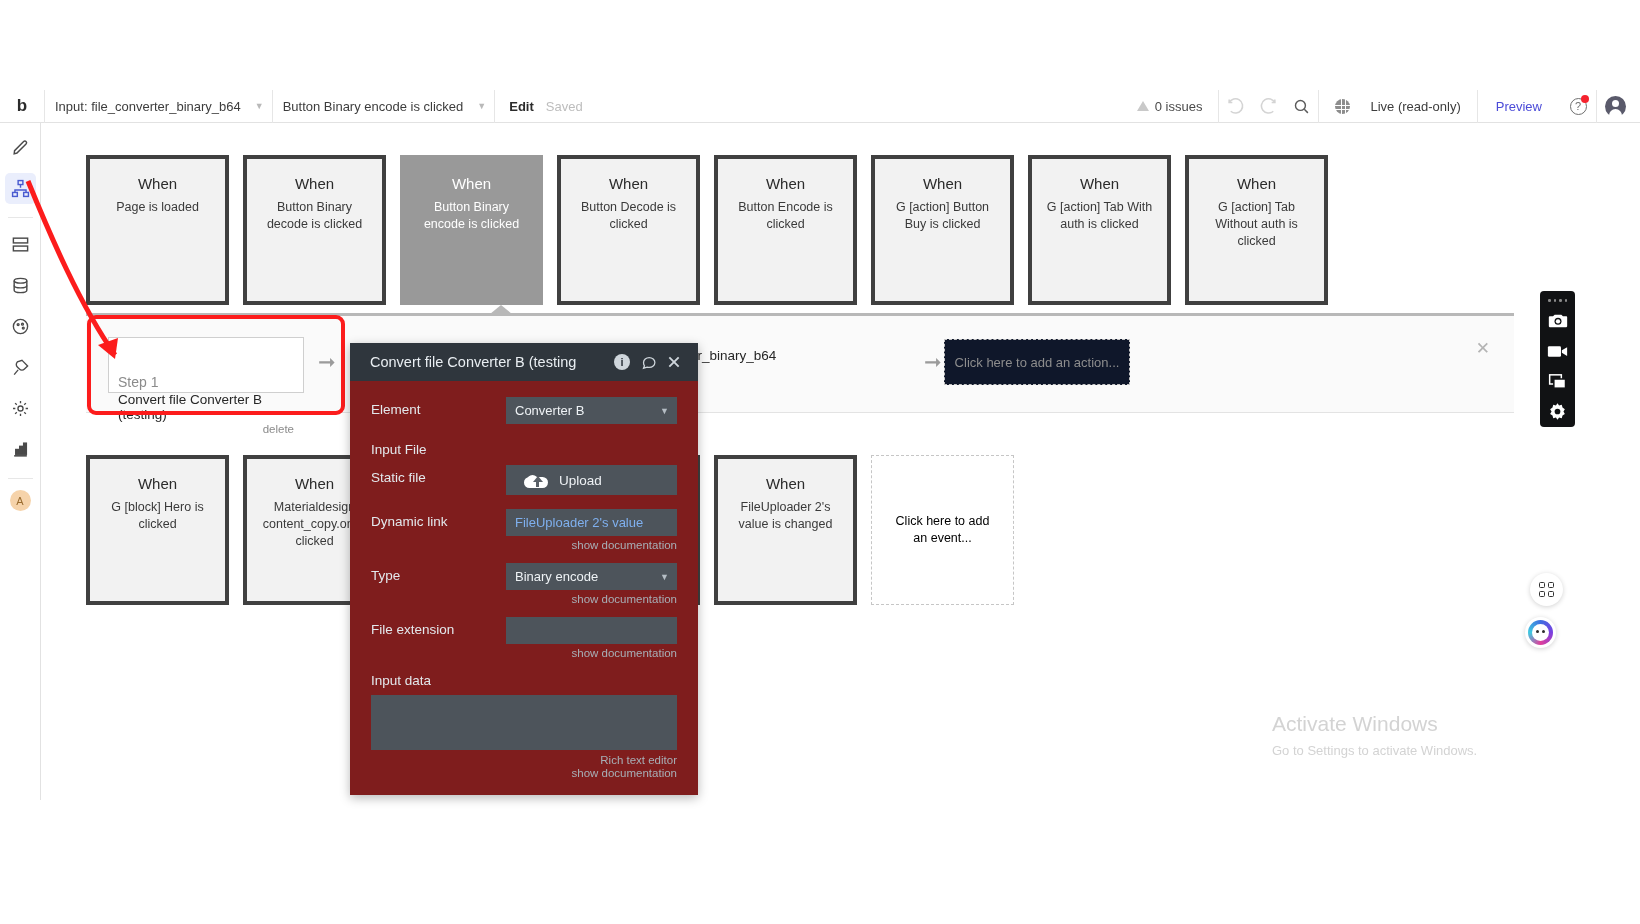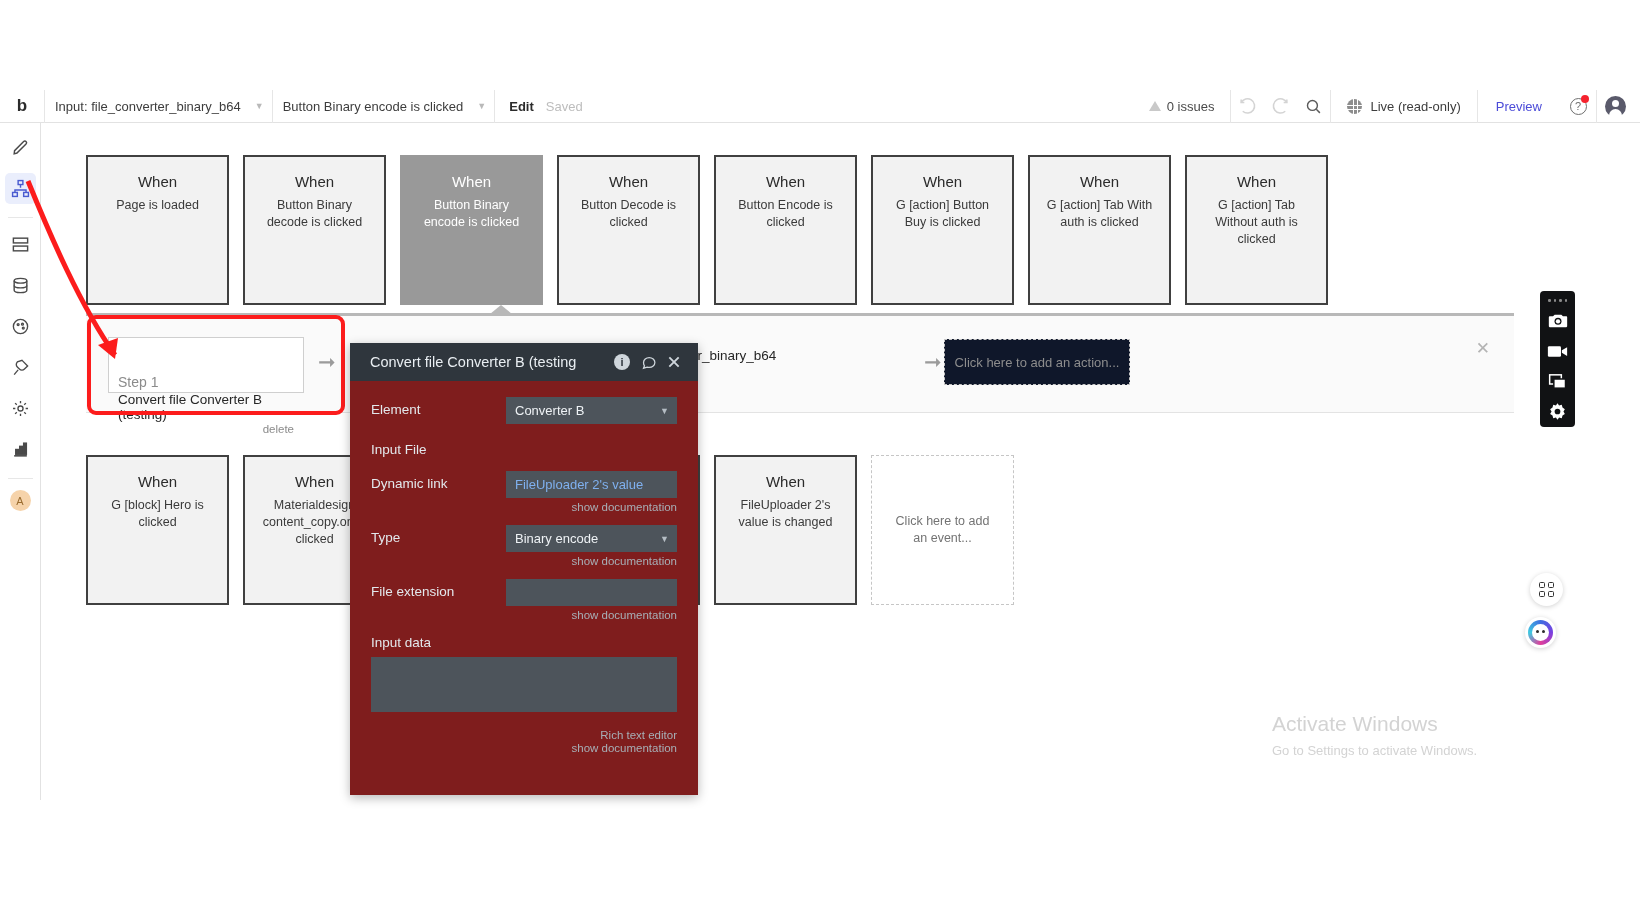--- a/index.html
+++ b/index.html
@@ -32,21 +32,21 @@
   .tb-edit { font-size: 13px; font-weight: bold; color: #2b2b2b; padding: 0 12px 0 14px; }
   .tb-saved { font-size: 13px; color: #bdbdbd; }
   .tb-right { margin-left: auto; display: flex; align-items: center; height: 33px; }
   .tb-issues {
     display: flex; align-items: center; gap: 6px; font-size: 13px; color: #4a4a4a;
     padding: 0 16px;
   }
   .warn-tri { width: 0; height: 0; border-left: 6px solid transparent; border-right: 6px solid transparent;
               border-bottom: 10px solid #c9c9c9; position: relative; }
   .tb-icbtn { width: 33px; height: 33px; display: flex; align-items: center; justify-content: center; }
-  .tb-live { display: flex; align-items: center; gap: 8px; padding: 0 16px; font-size: 13px; color: #3d3d3d; }
+  .tb-live { display: flex; align-items: center; gap: 20px; padding: 0 16px; font-size: 13px; color: #3d3d3d; }
   .globe { width: 15px; height: 15px; border-radius: 50%; background: #8d8d8d; position: relative; }
   .globe:before { content:""; position:absolute; left:6px; top:0; width:3px; height:15px;
                   border-left:1px solid #fff; border-right:1px solid #fff; }
   .globe:after { content:""; position:absolute; left:0; top:6px; width:15px; height:3px;
                  border-top:1px solid #fff; border-bottom:1px solid #fff; }
   .tb-preview { font-size: 13px; color: #4b4bd8; padding: 0 18px; }
   .help-wrap { position: relative; width: 36px; height: 33px; display:flex; align-items:center; justify-content:center; }
   .help-circ { width: 17px; height: 17px; border: 1.6px solid #6f6f6f; border-radius: 50%;
                font-size: 11px; color:#6f6f6f; display:flex; align-items:center; justify-content:center; }
   .help-dot { position: absolute; right: 7px; top: 5px; width: 8px; height: 8px; border-radius: 50%; background: #f5232e; }
@@ -69,32 +69,32 @@
   .rail-expand { position: absolute; left: 42px; top: 337px; width: 11px; height: 11px; }
 
   
   .canvas { position: absolute; left: 41px; top: 123px; width: 1599px; height: 677px; background: #fff; overflow: hidden; }
 
   .event-row { position: absolute; display: flex; gap: 14px; }
   .row1 { left: 45px; top: 32px; }
   .row2 { left: 45px; top: 332px; }
 
   .event-card {
-    width: 143px; height: 150px; background: #f2f2f2; border: 2px solid #404040;
+    width: 143px; height: 150px; background: #f2f2f2; border: 4px solid #404040;
     padding: 16px 12px 0; text-align: center;
   }
   .event-card.selected { background: #999999; border-color: #999999; }
   .event-card .when { font-size: 15px; color: #2b2b2b; margin-bottom: 7px; }
   .event-card .desc { font-size: 12.5px; color: #3a3a3a; line-height: 1.35; }
   .event-card.selected .when, .event-card.selected .desc { color: #ffffff; }
   .event-card.addnew {
     background: #fff; border: 1px dashed #c6c6c6;
     display: flex; align-items: center; justify-content: center; padding: 0 22px;
   }
-  .event-card.addnew .desc { color: #737373; font-size: 12.5px; text-align: center; }
+  .event-card.addnew .desc { color: #000000; font-size: 12.5px; text-align: center; }
 
   .tri-pointer {
     position: absolute; left: 449px; top: 182px;
     width: 0; height: 0; border-left: 11px solid transparent; border-right: 11px solid transparent;
     border-bottom: 9px solid #b8b8b8;
   }
 
   
   .action-strip {
     position: absolute; left: 45px; top: 190px; width: 1428px; height: 100px;
@@ -159,21 +159,21 @@
   .cloud-b { position: absolute; left:0; bottom:0; width: 24px; height: 11px; background: #fff; border-radius: 7px; }
   .cloud-c1 { position: absolute; left: 3px; top: 3px; width: 11px; height: 11px; border-radius: 50%; background:#fff; }
   .cloud-c2 { position: absolute; left: 12px; top: 5px; width: 9px; height: 9px; border-radius: 50%; background:#fff; }
   .cloud-arw { position: absolute; left: 9px; top: 4px; width: 0; height: 0;
                border-left: 5px solid transparent; border-right: 5px solid transparent; border-bottom: 6px solid #5a6067; }
   .cloud-stem { position: absolute; left: 11.5px; top: 9px; width: 3px; height: 6px; background: #5a6067; }
   .txtfield { height: 27px; background: #4d545b; font-size: 13px; color: #8fb7e8; display:flex; align-items:center; padding: 0 9px; }
   .txtfield.link { color: #7fb0ef; }
   .doc-link { font-size: 11.5px; color: #a7afb6; text-align: right; margin-top: 3px; }
   .bigbox { height: 55px; background: #4d545b; margin-top: 7px; }
-  .rte-note { font-size: 11.5px; color: #a7afb6; text-align: right; margin-top: 17px; line-height: 1.15; }
+  .rte-note { font-size: 11.5px; color: #a7afb6; text-align: right; margin-top: 4px; line-height: 1.15; }
 
   
   .float-tb {
     position: absolute; left: 1540px; top: 291px; width: 35px; height: 136px;
     background: #111214; border-radius: 4px; padding-top: 4px;
     display: flex; flex-direction: column; align-items: center;
   }
   .ftb-grip { display: flex; gap: 3px; align-items: center; height: 11px; }
   .ftb-dot { width: 2.5px; height: 2.5px; border-radius: 50%; background: #8a8a8a; }
   .ftb-ic { width: 35px; height: 31px; display: flex; align-items: center; justify-content: center; }
@@ -435,20 +435,35 @@
         <div class="field-ctl">
           <div class="sel">
             <span>Converter B</span>
             <span class="caret">▼</span>
           </div>
         </div>
       </div>
 
       <div class="section-title">Input File</div>
 
+      <div class="field-row">
+        <div class="field-label">Static file</div>
+        <div class="field-ctl">
+          <div class="upload-btn">
+            <span class="cloud">
+              <span class="cloud-b"></span>
+                <span class="cloud-c1"></span>
+                <span class="cloud-c2"></span>
+              <span class="cloud-arw"></span>
+                <span class="cloud-stem"></span>
+            </span>
+            <span>Upload</span>
+          </div>
+        </div>
+      </div>
 
       <div class="field-row" style="margin-top:14px">
         <div class="field-label">Dynamic link</div>
         <div class="field-ctl">
           <div class="txtfield link">FileUploader 2's value</div>
           <div class="doc-link">show documentation</div>
         </div>
       </div>
 
       <div class="field-row" style="margin-top:12px">

